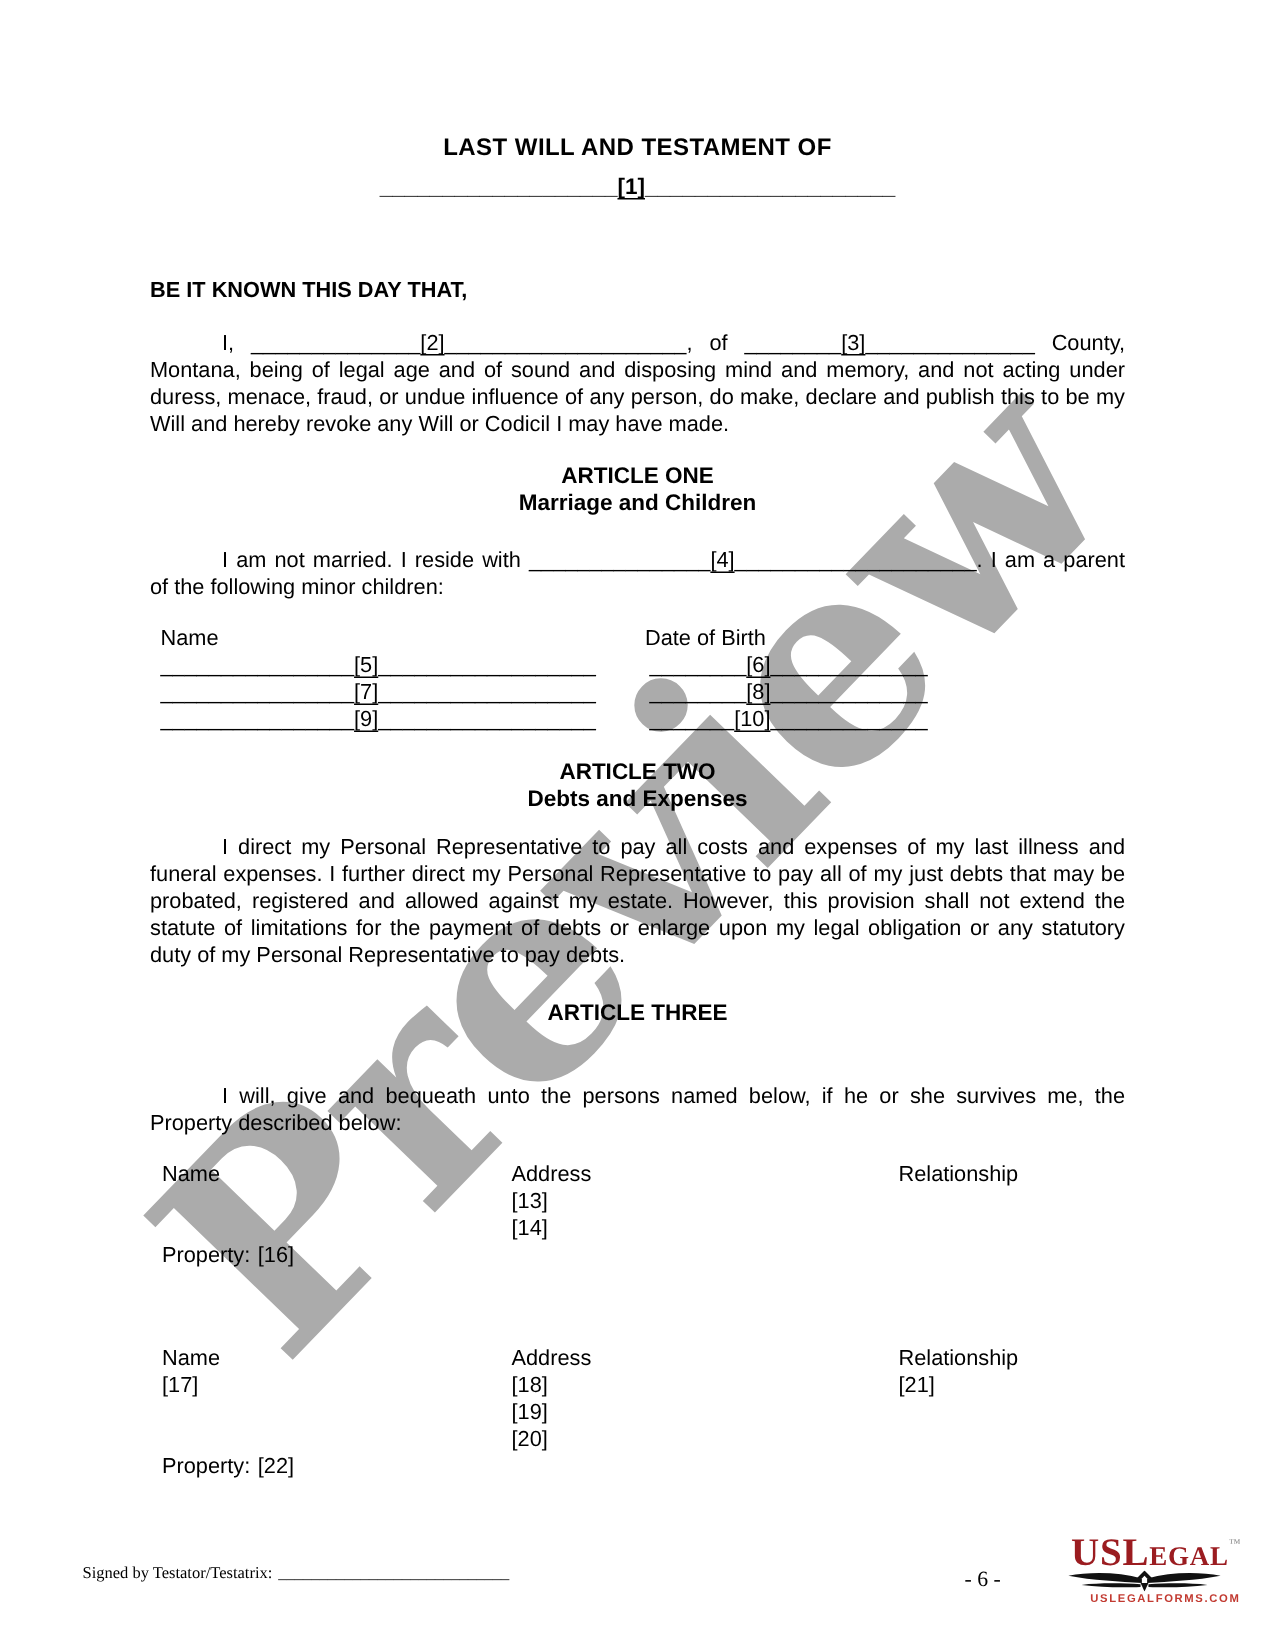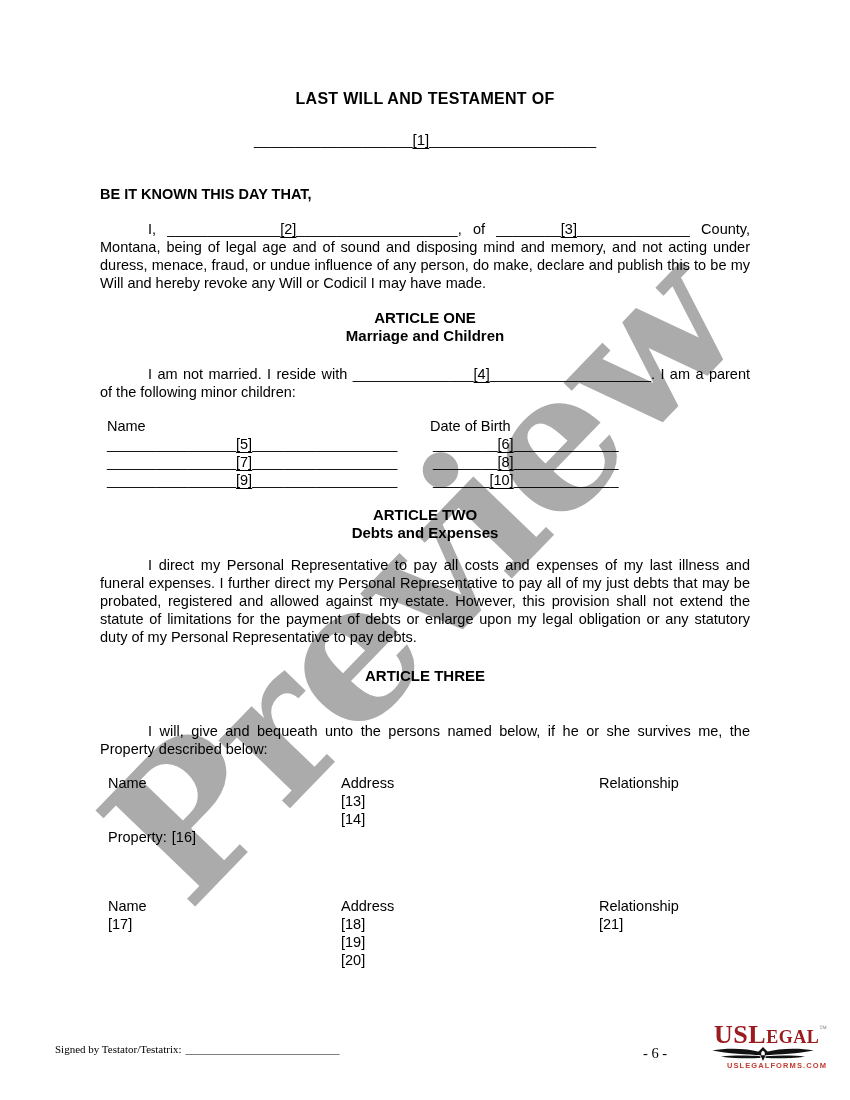--- a/index.html
+++ b/index.html
@@ -23,21 +23,21 @@
     letter-spacing:-4px;
     color:var(--watermark-gray, #ababab);
     z-index:1; white-space:nowrap;
     user-select:none;
   }
   
   .content { position:absolute; left:0; top:0; width:850px; height:928px; z-index:2;padding-left:24px; }
   .abs { position:absolute; }
   .center { left:0; width:850px; text-align:center; }
   .doc-title { top:90px; font-size:16px; font-weight:bold; letter-spacing:0.3px; }
-  .testator-line { top:131px; font-size:15px; font-weight:normal; }
+  .testator-line { top:116px; font-size:15px; font-weight:bold; }
   .known { left:100px; top:186px; font-size:14.5px; font-weight:bold; }
   .para {
     left:100px; width:650px;
     font-size:14.5px; line-height:18px;
     text-align:justify; text-indent:48px;
   }
   .h-art { font-size:15px; font-weight:bold; }
   .lbl { text-decoration:underline; text-decoration-thickness:1px; text-underline-offset:3px; }
   
   .children-table { left:100px; top:418px; width:660px; font-size:14.5px; }
@@ -164,20 +164,25 @@
         <span class="c-name">[17]</span>
         <span class="c-addr">[18]</span>
         <span class="c-rel">[21]</span>
       </div>
       <div class="brow">
         <span class="c-addr">[19]</span>
       </div>
       <div class="brow">
         <span class="c-addr">[20]</span>
       </div>
+      <div class="brow">
+        <span class="prop-wrap">
+          <span class="prop-label">Property:</span><span>[22]</span>
+        </span>
+      </div>
     </div>
 
     <div class="abs footer-signed">
       <span>Signed by Testator/Testatrix:</span><span class="sig-line">____________________________</span>
     </div>
 
     <div class="abs page-num">- 6 -</div>
 
     <div class="abs logo">
       <div class="brand-row">

